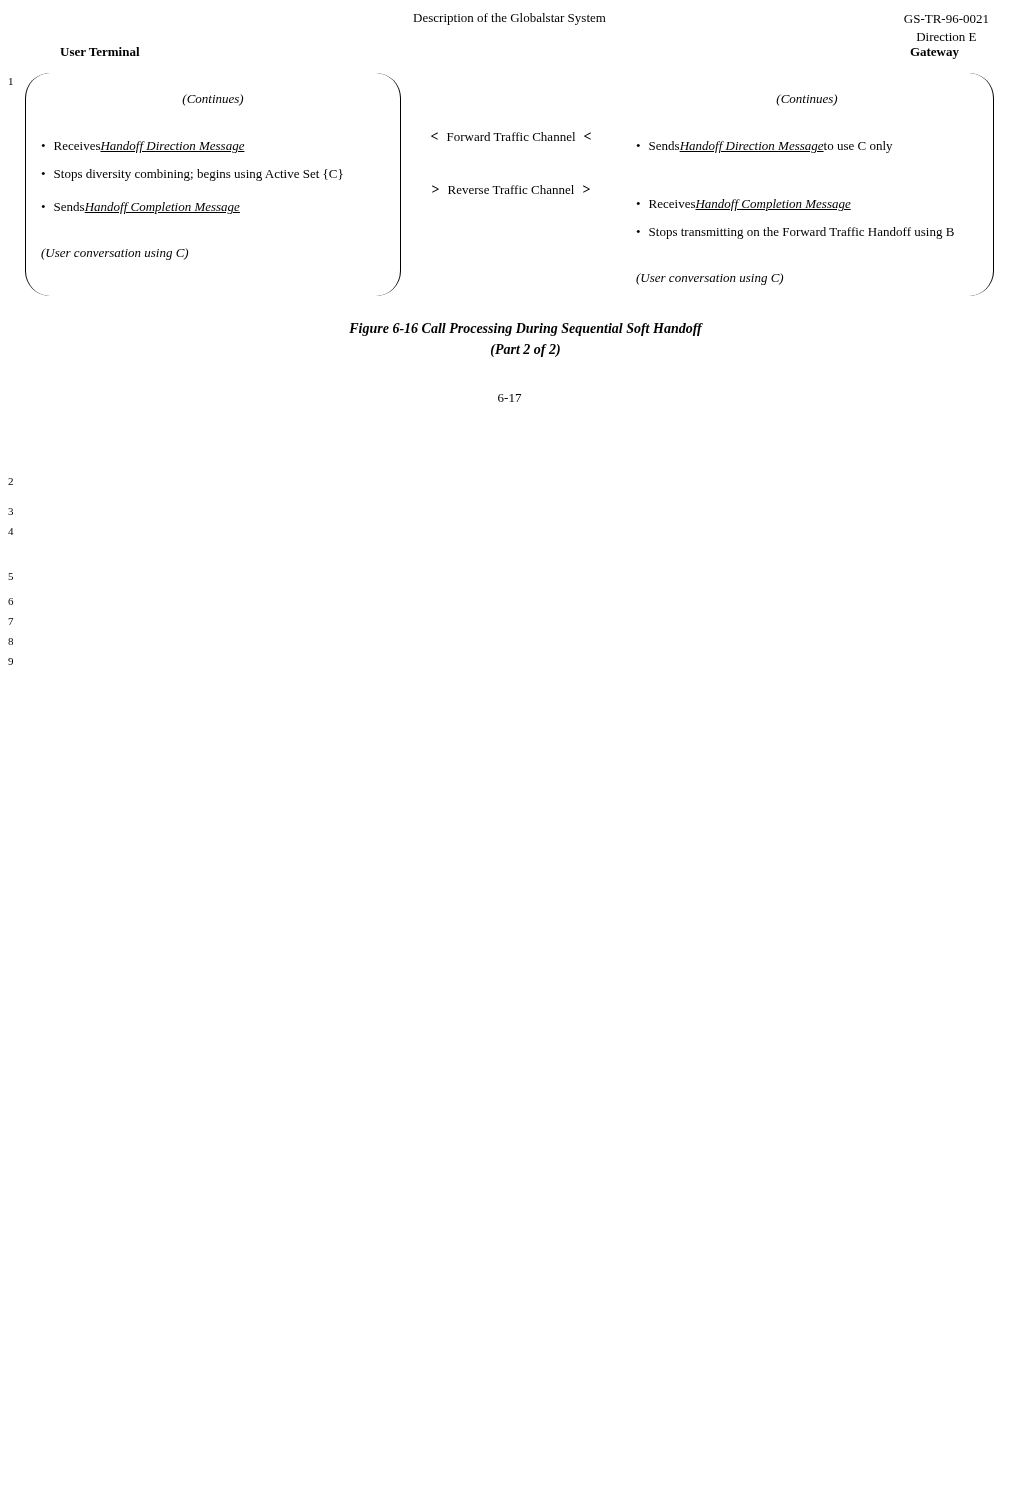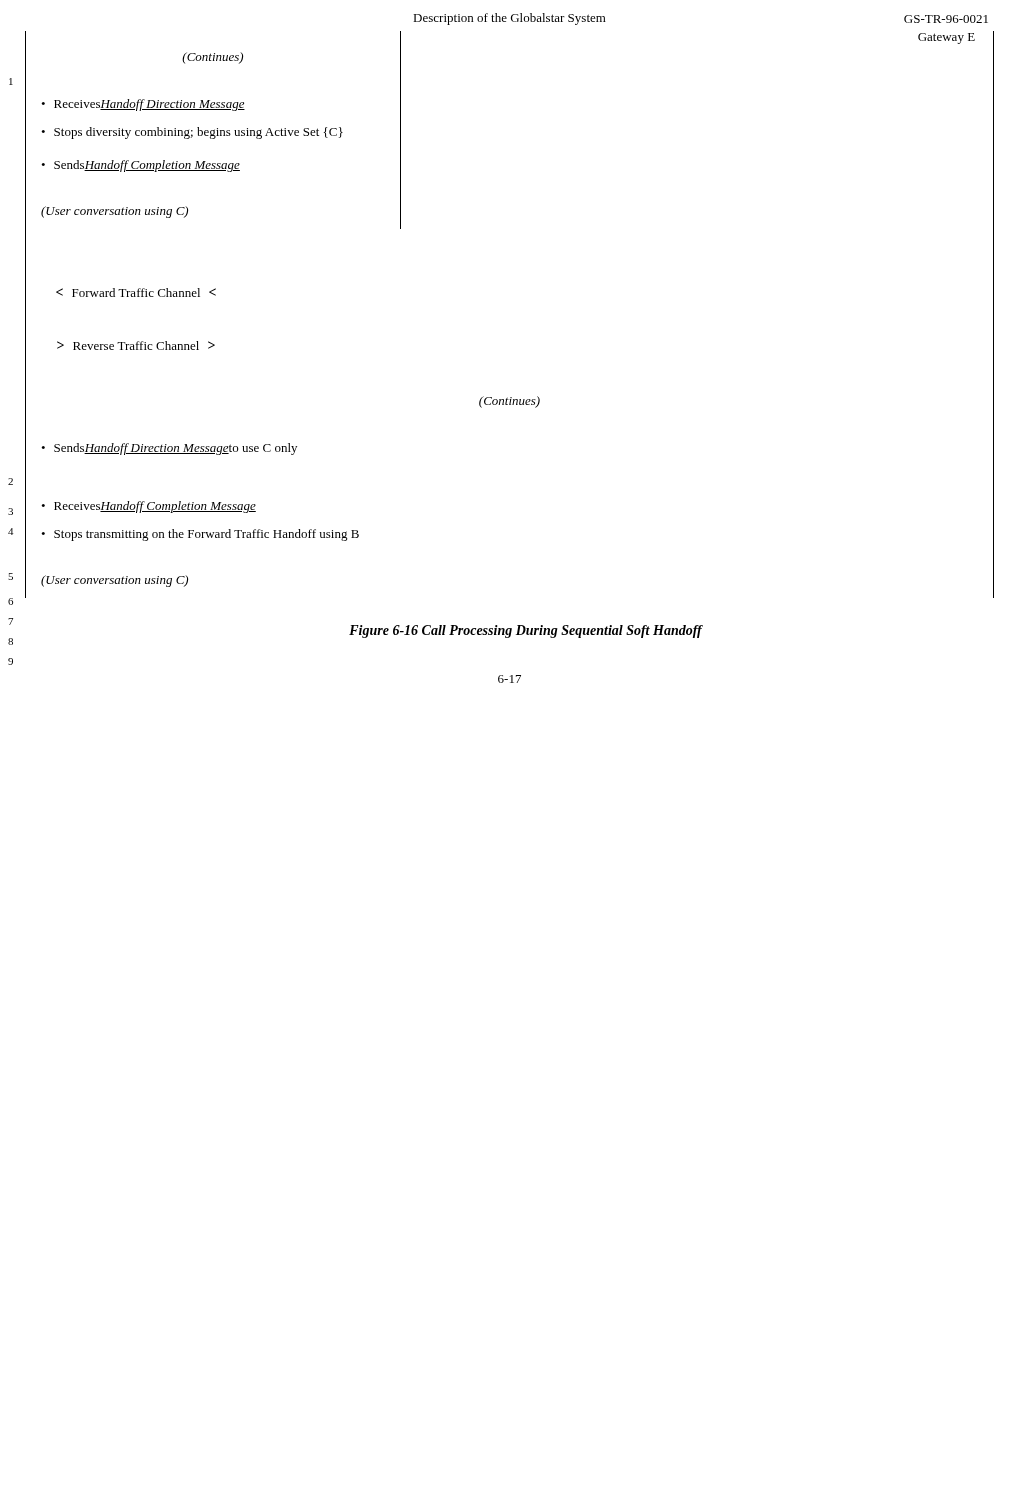--- a/index.html
+++ b/index.html
@@ -1,15 +1,15 @@
 <!DOCTYPE html>
 <html><head>
   <meta charset="utf-8">
   <style>
-    * { margin: 0; padding: 0; box-sizing: border-box; }
+    * { margin: 0; padding: 0; box-sizing: border-box; border-radius: 25px; }
     body {
       background: #fff;
       font-family: Times New Roman, Times, serif;
       font-size: 13px;
       color: #000;
       width: 1019px;
       min-height: 1492px;
       position: relative;
     }
 
@@ -136,21 +136,20 @@
 
     .diagram-outer {
       border-left: 1px solid #000;
       border-right: 1px solid #000;
       margin: 5px 25px 0 25px;
     }
 
     .full-diagram {
       display: flex;
       width: 100%;
-      flex-direction: column;
     }
 
     .left-col {
       width: 375px;
       border-right: 1px solid #000;
       padding: 10px 15px;
     }
 
     .mid-col {
       width: 220px;
@@ -193,33 +192,37 @@
 </head>
 <body>
 
 <div class="page">
 
   <div class="header">
     <span>Description of the Globalstar System</span>
   </div>
   <div class="header-right">
     <div>GS-TR-96-0021</div>
-    <div>Gateway E</div>
+    <div>Direction E</div>
   </div>
 
   <span class="line-1">1</span>
   <span class="line-2">2</span>
   <span class="line-3">3</span>
   <span class="line-4">4</span>
   <span class="line-5">5</span>
   <span class="line-6">6</span>
   <span class="line-7">7</span>
   <span class="line-8">8</span>
   <span class="line-9">9</span>
 
+  <div class="section-header">
+    <span>User Terminal</span>
+    <span>Gateway</span>
+  </div>
 
   <div class="diagram-outer">
     <div class="full-diagram">
 
       <div class="left-col">
         <div class="continues-text">(Continues)</div>
 
         <div class="left-section-1">
           <ul class="bullet-list">
             <li>
@@ -278,17 +281,18 @@
         </div>
 
         <div class="user-conversation">(User conversation using C)</div>
       </div>
 
     </div>
   </div>
 
   <div class="figure-caption" style="margin-top: 22px;">
     <div>Figure 6-16 Call Processing During Sequential Soft Handoff</div>
+    <div>(Part 2 of 2)</div>
   </div>
 
   <div class="page-number">6-17</div>
 
 </div>
 
 </body></html>

